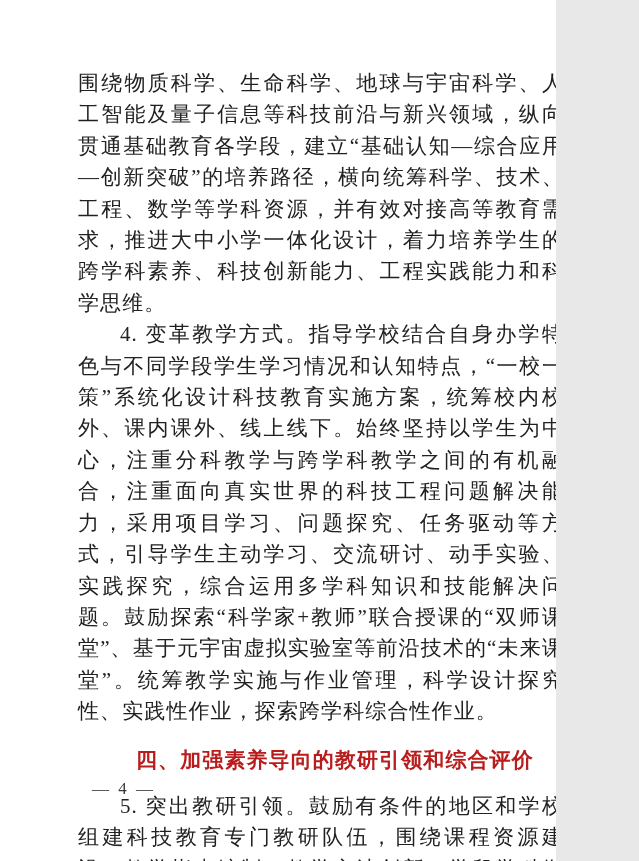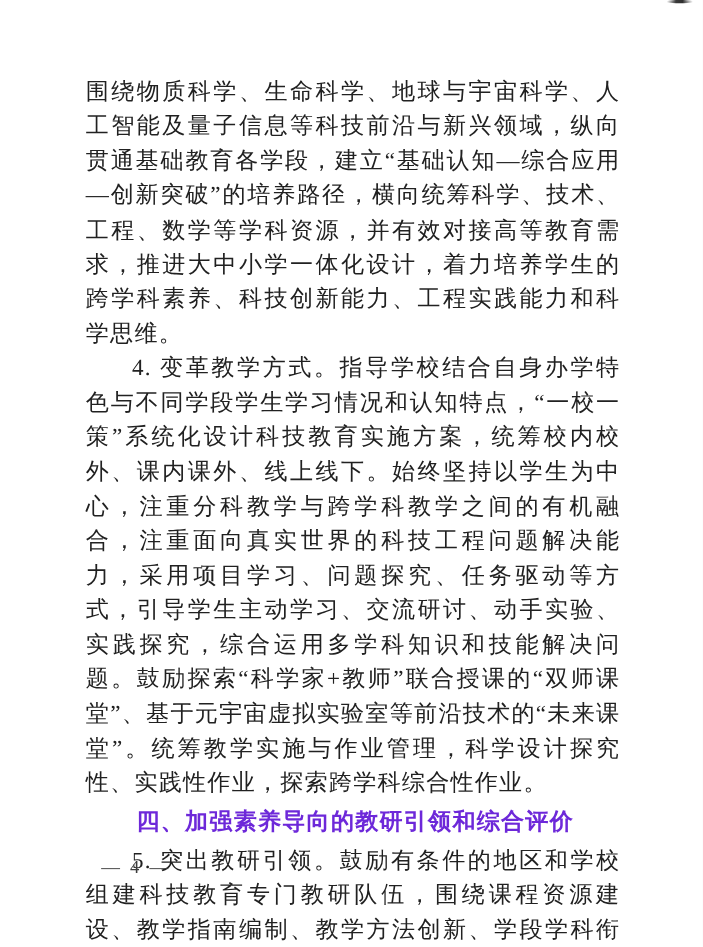--- a/index.html
+++ b/index.html
@@ -6,21 +6,21 @@
     margin: 0;
     padding: 0;
   }
   body {
     width: 639px;
     height: 861px;
     background: #e8e8e8;
   }
   .page {
     position: relative;
-    width: 639px;
+    width: 556px;
     height: 861px;
     background: #ffffff;
     overflow: hidden;
     font-family: "Liberation Serif", "DejaVu Serif", serif;
   }
   .scan-mark {
     position: absolute;
     left: 606px;
     top: 0;
     width: 24px;
@@ -40,27 +40,27 @@
     font-size: 21px;
     line-height: 31.4px;
     letter-spacing: 1.1px;
     text-align: justify;
     text-justify: inter-character;
   }
   .para.indent {
     text-indent: 2em;
   }
   .heading {
-    margin: 4px;
+    margin: 16px;
     font-size: 21px;
     line-height: 31.4px;
     letter-spacing: 1.1px;
     text-indent: 2em;
     font-weight: bold;
-    color: #6d28d9;
+    color: #b91c1c;
     font-family: "Liberation Sans", "DejaVu Sans", sans-serif;
     text-align: justify;
     text-justify: inter-character;
   }
   .page-number {
     position: absolute;
     left: 92px;
     top: 779px;
     font-size: 17px;
     letter-spacing: 2.5px;

